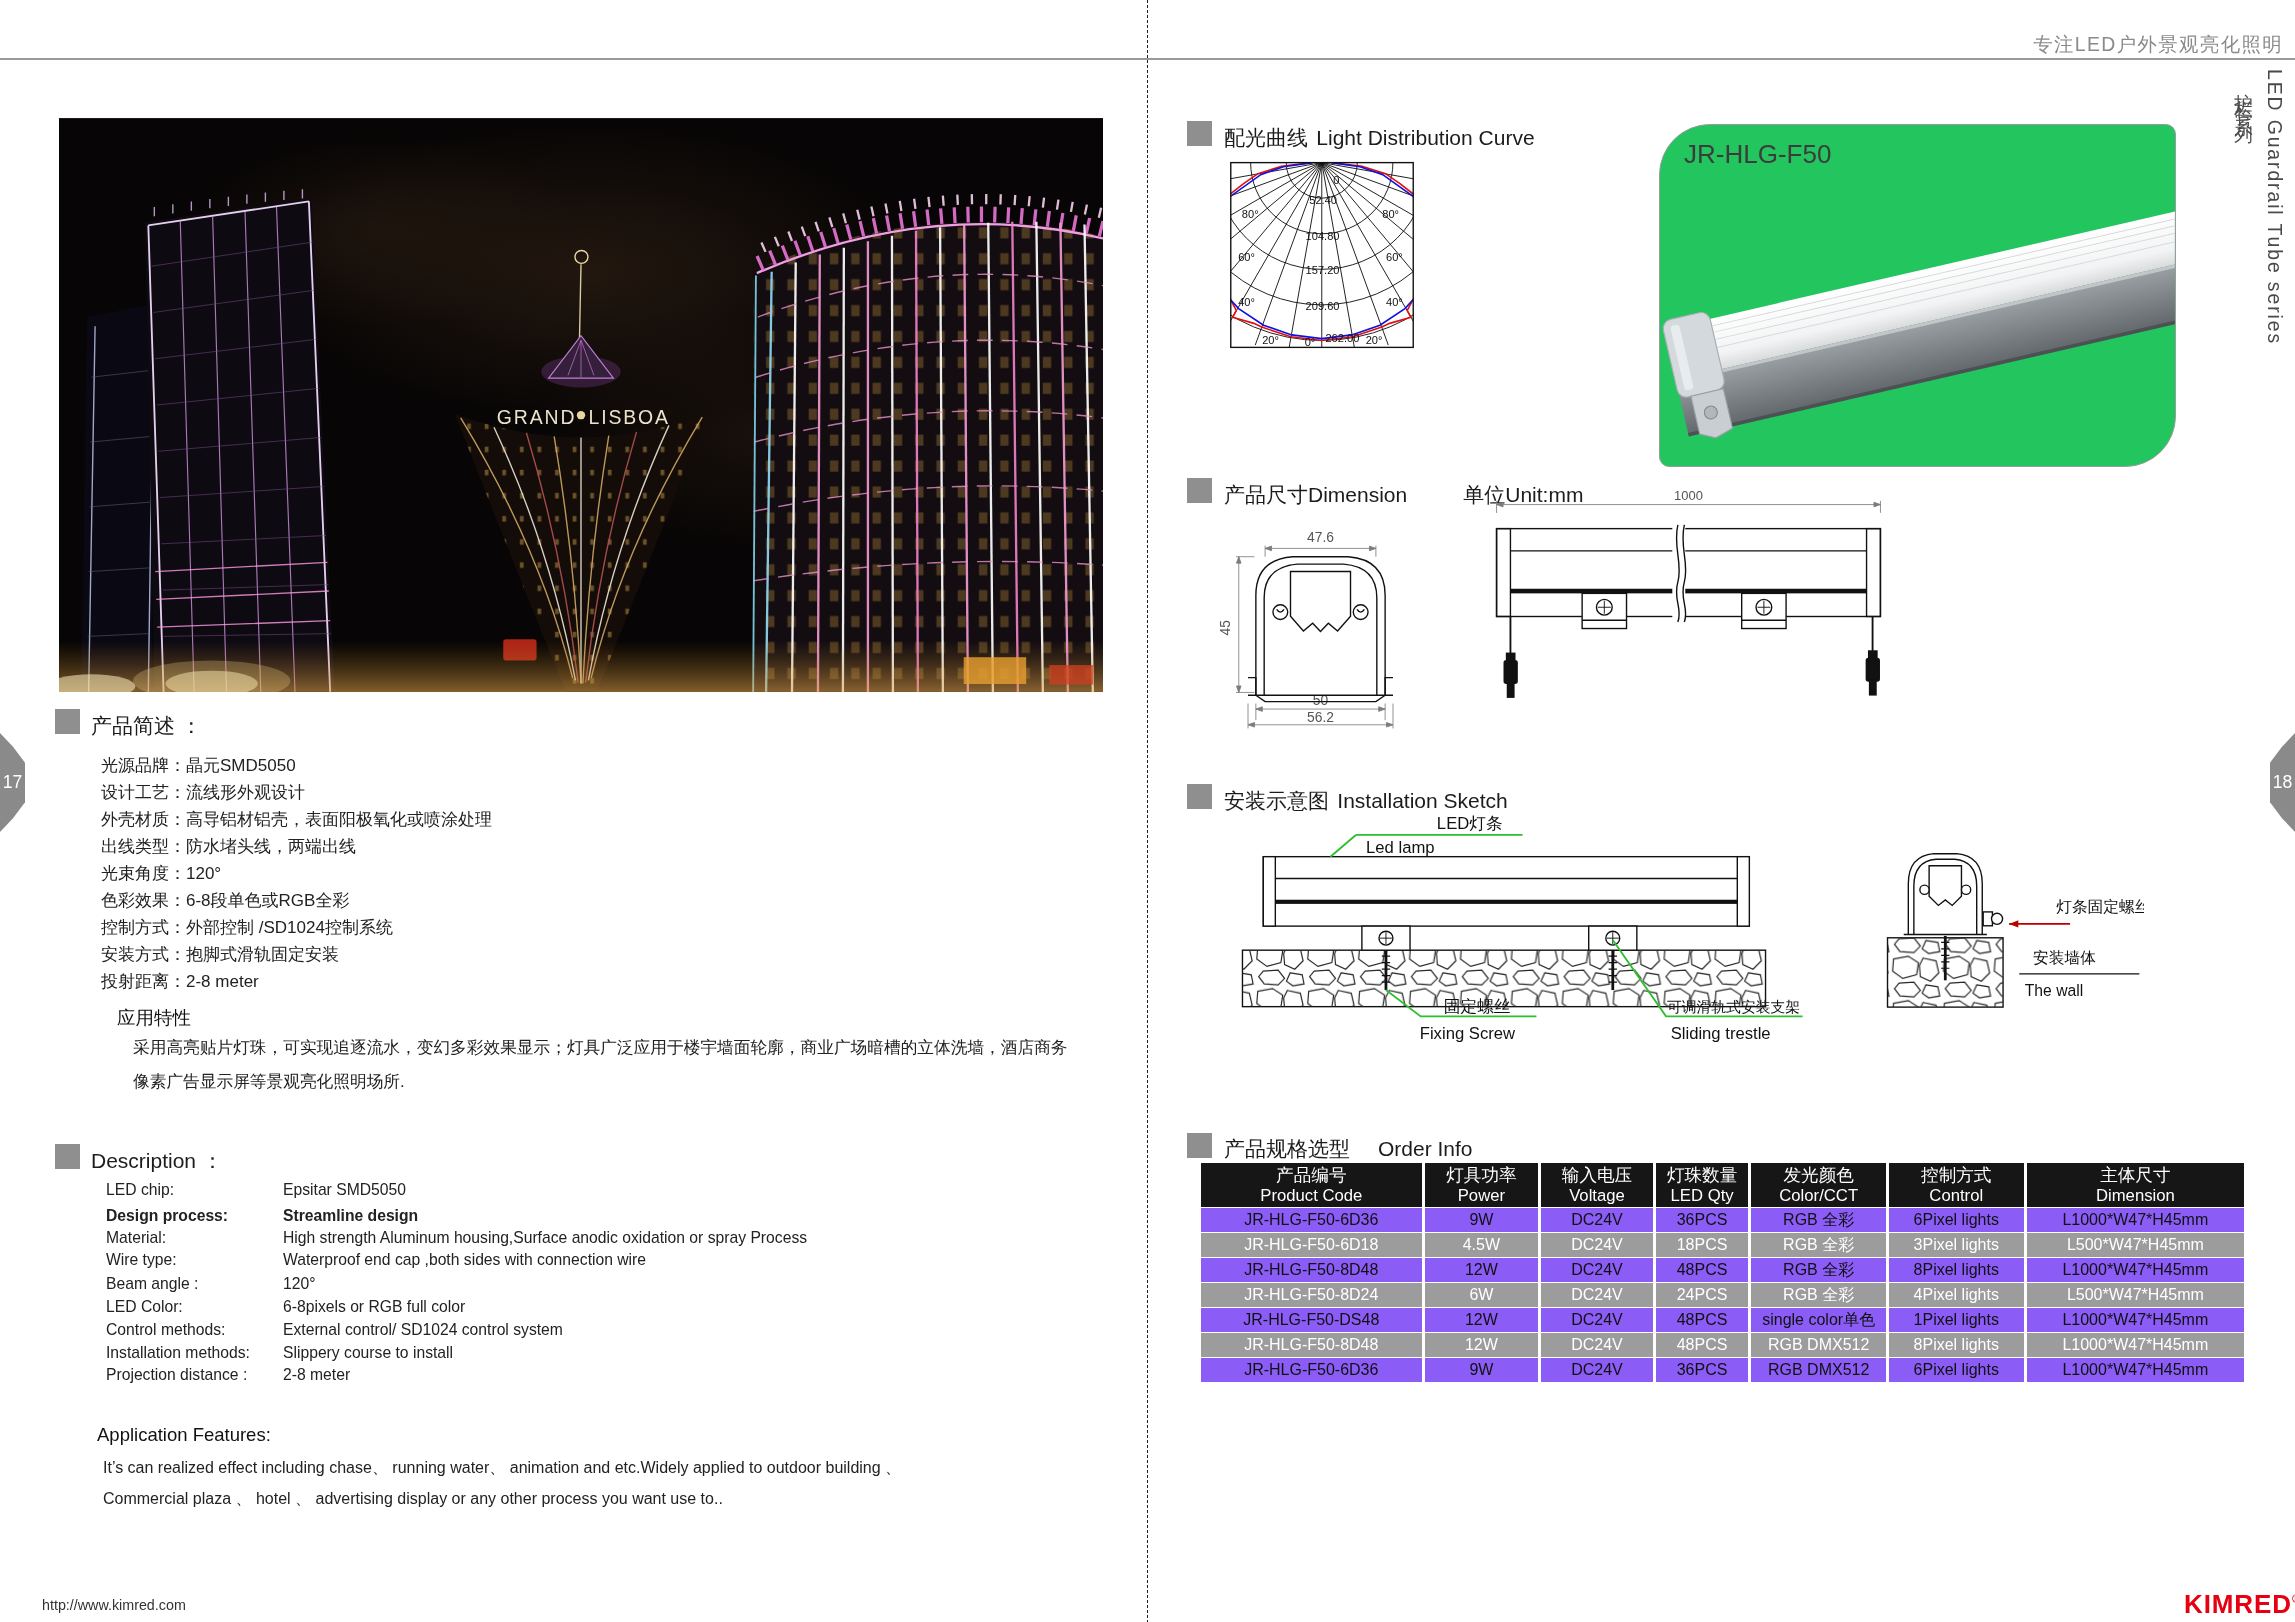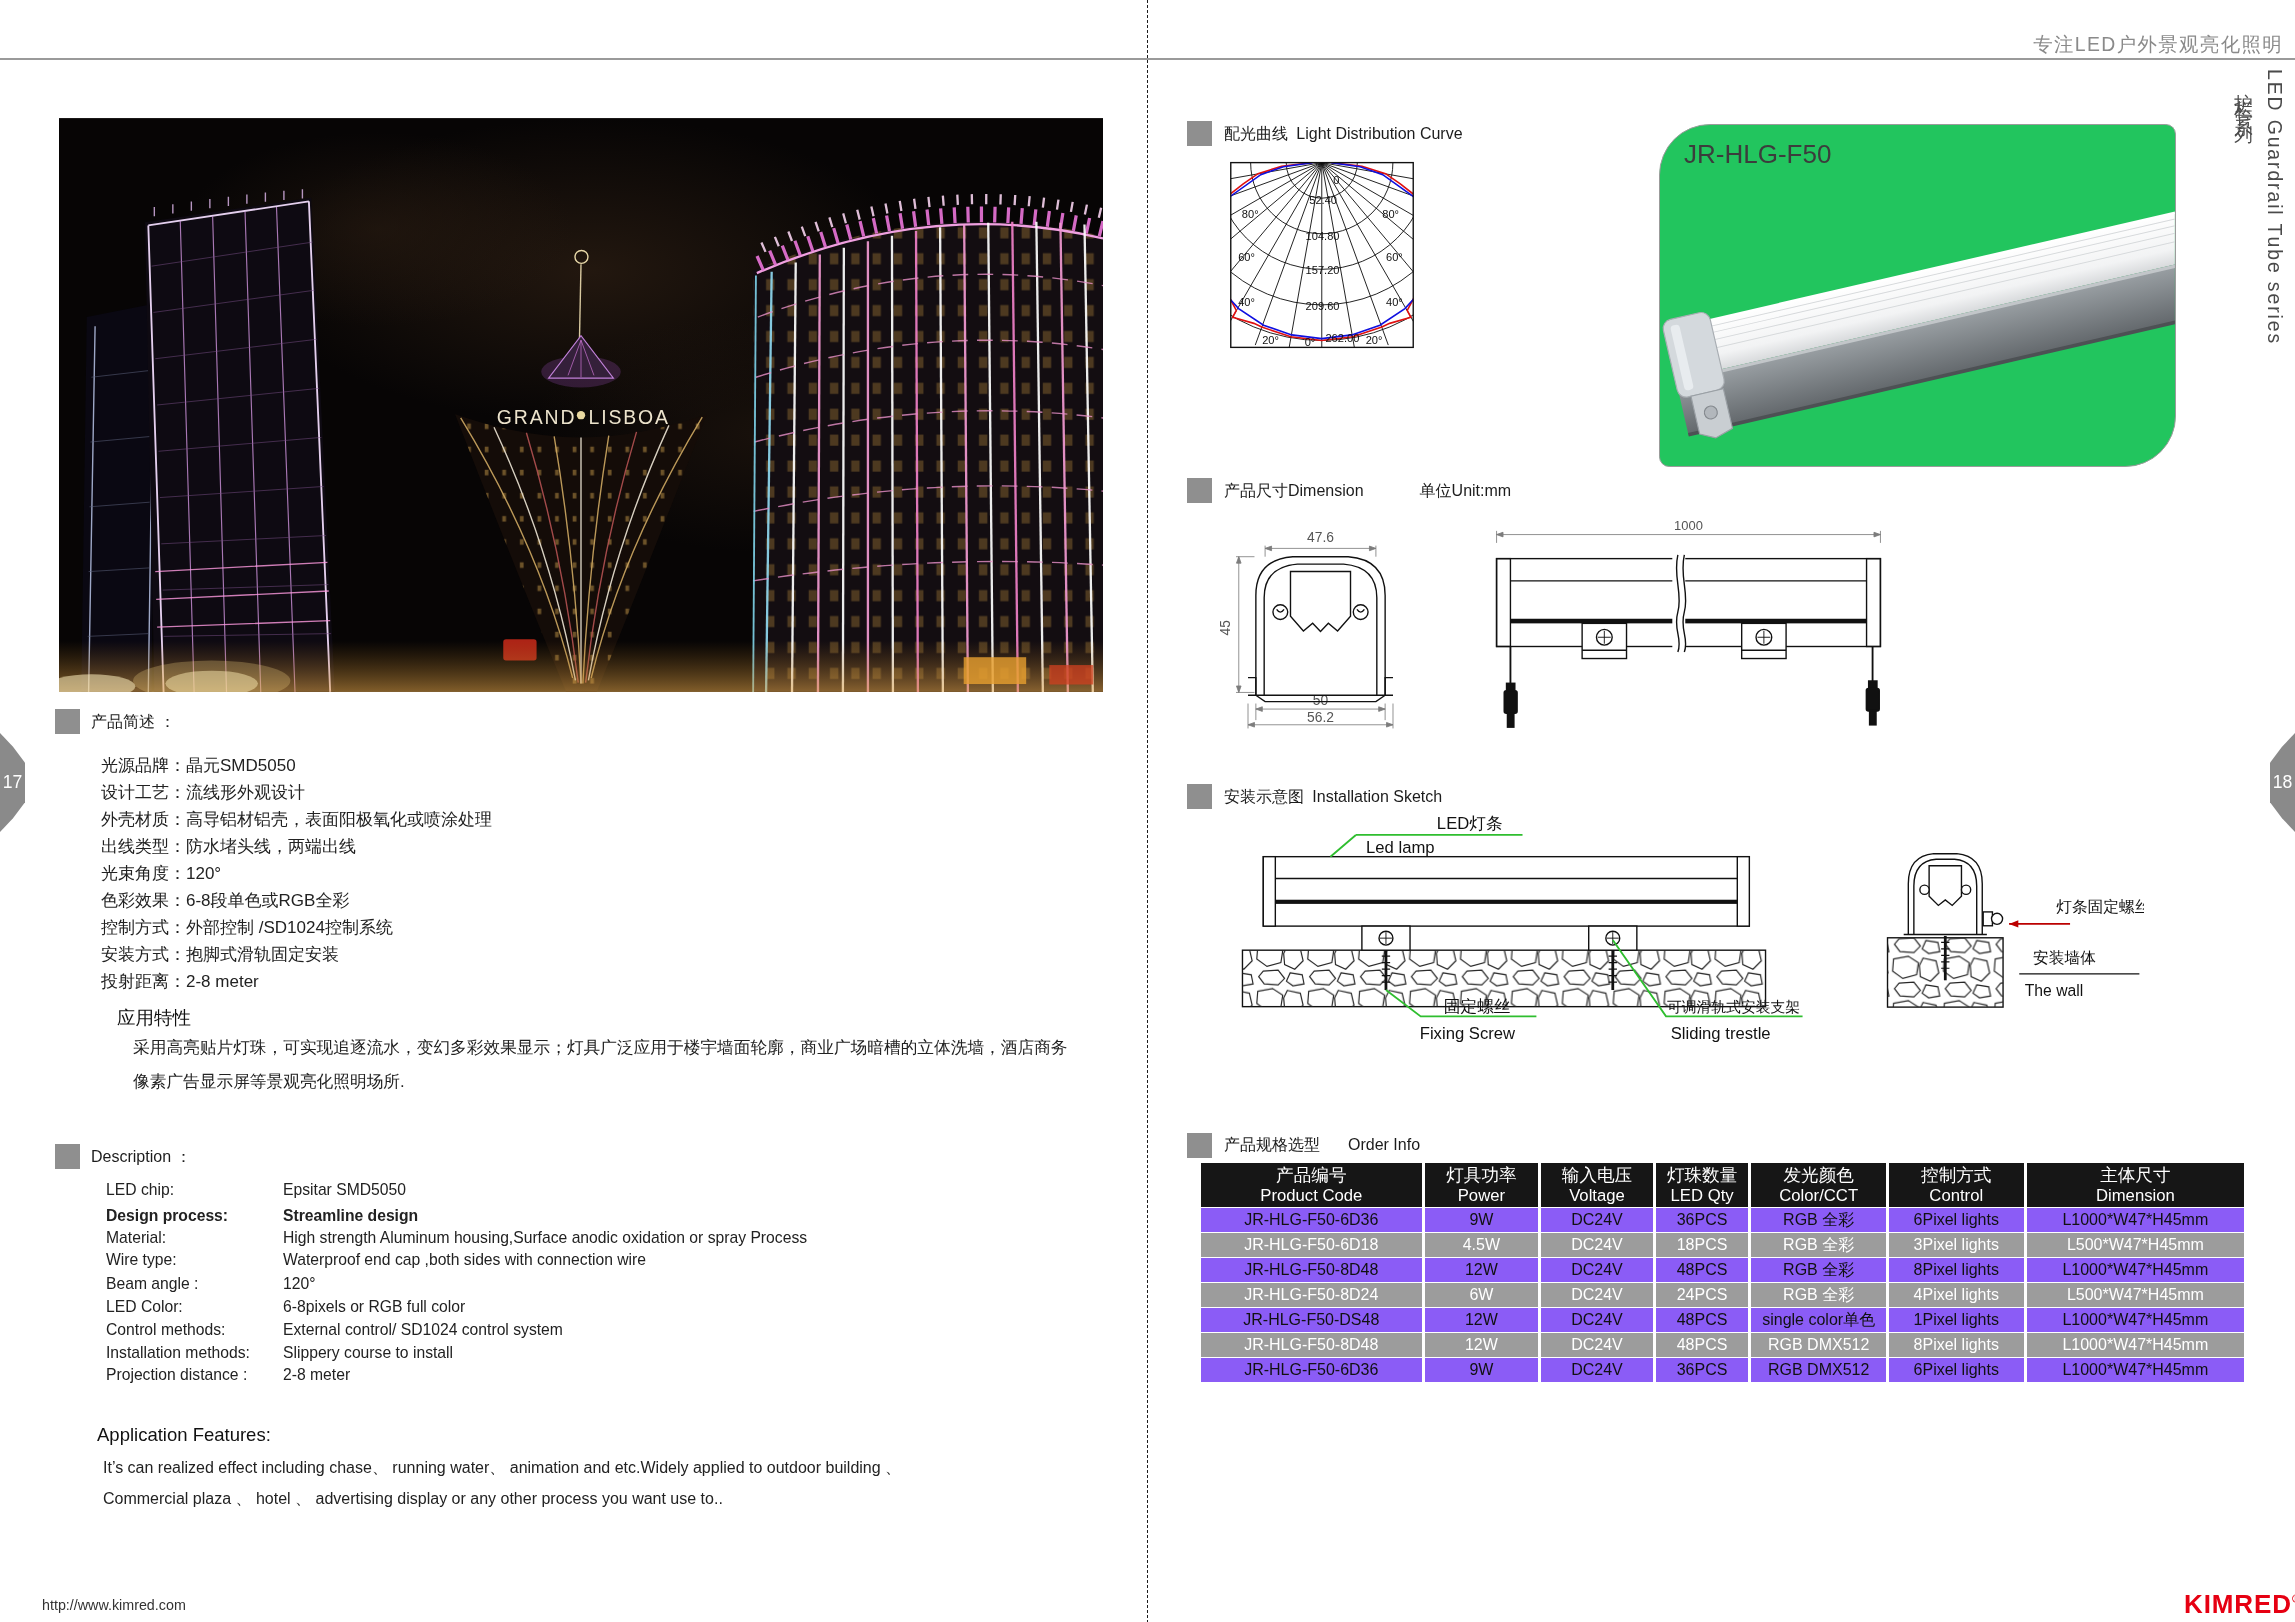--- a/index.html
+++ b/index.html
@@ -9,21 +9,21 @@
   .toprule{left:0;right:0;top:58px;height:1.9px;background:#9a9a9a;}
   .slogan{right:12px;top:30.5px;font-size:19.4px;color:#8a8a8a;letter-spacing:1.4px;}
   .vtitle-cn{left:2231px;top:78px;writing-mode:vertical-rl;font-size:18.5px;color:#4a4a4a;letter-spacing:8.3px;}
   .vtitle-en{left:2263px;top:69px;writing-mode:vertical-rl;font-size:19.4px;color:#4a4a4a;letter-spacing:1.9px;}
   .vdash{left:1147px;top:0;height:1623px;width:0;border-left:1.9px dashed #1c1c1c;}
   .hex{width:25px;height:99px;background:#8a8a8a;color:#fff;font-size:17.6px;
        display:flex;align-items:center;justify-content:center;}
   .hex-l{left:0;top:733px;clip-path:polygon(0 0,52% 14%,100% 30%,100% 70%,52% 86%,0 100%);}
   .hex-r{right:0;top:733px;clip-path:polygon(100% 0,48% 14%,0 30%,0 70%,48% 86%,100% 100%);}
   .bullet{width:25px;height:25px;background:#8f8f8f;}
-  .sect{font-size:16px;color:#1c1c1c;}
+  .sect{font-size:21px;color:#1c1c1c;}
   .sect .en{margin-left:8.3px;}
   .cnspecs{left:101px;top:752px;font-size:17px;line-height:27px;color:#222;}
   .featcn-t{left:117px;top:1005px;font-size:18.5px;color:#111;}
   .featcn-p{left:133px;font-size:16.7px;color:#222;}
   .enrow{position:absolute;left:106px;font-size:15.7px;color:#222;}
   .enrow .lab{display:inline-block;width:177px;}
   .featen-t{left:97px;top:1424px;font-size:18.5px;color:#111;}
   .featen-p{left:103px;font-size:16px;color:#222;}
   .url{left:42px;top:1597px;font-size:14.3px;color:#333;}
   .brand{left:2184px;top:1589px;font-size:26px;font-weight:800;color:#e60012;letter-spacing:0.9px;}
@@ -293,21 +293,21 @@
         <path d="M170,118 H300 V215 L272,247 L252,230 L235,248 L218,230 L198,247 L170,215 Z"></path>
         <circle cx="148" cy="206" r="16"></circle>
           <circle cx="322" cy="206" r="16"></circle>
         <path d="M140,200 q8,12 16,0 M314,200 q8,12 16,0"></path>
         <path d="M78,348 h17 v38 M392,348 h-17 v38"></path>
         <path d="M78,386 H392 M95,386 l20,14 H355 l20,-14"></path>
       </g>
     </svg>
   </div>
 
-  <div class="abs" style="left:1471px;top:517px;text-align:right;">
+  <div class="abs" style="left:1471px;top:487px;text-align:right;">
     <svg width="435" height="222" viewBox="0 0 940 480">
       <g stroke="#7c7c7c" stroke-width="1.8" fill="none">
         <path d="M55,30 V56 M885,30 V56 M55,38 H885"></path>
         <path d="M55,38 l14,-5 v10 z M885,38 l-14,-5 v10 z" fill="#7c7c7c"></path>
       </g>
       <text x="470" y="28" text-anchor="middle" font-size="28" fill="#555">1000</text>
       <g stroke="#111" stroke-width="3" fill="none">
         <rect x="55" y="90" width="830" height="190"></rect>
         <rect x="55" y="90" width="30" height="190"></rect>
           <rect x="855" y="90" width="30" height="190"></rect>

